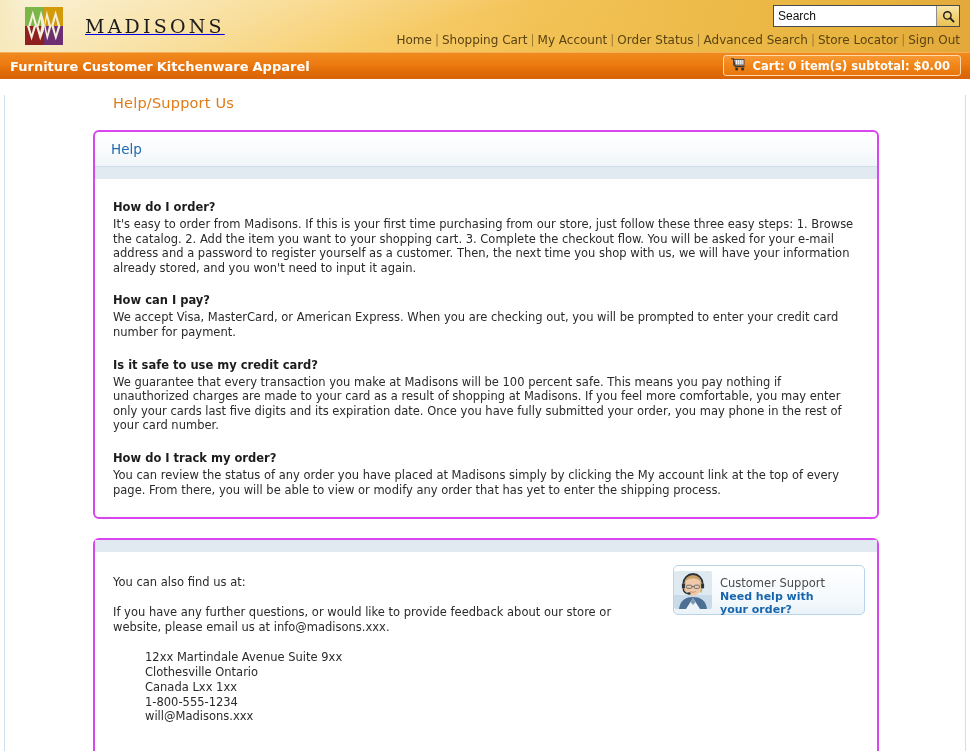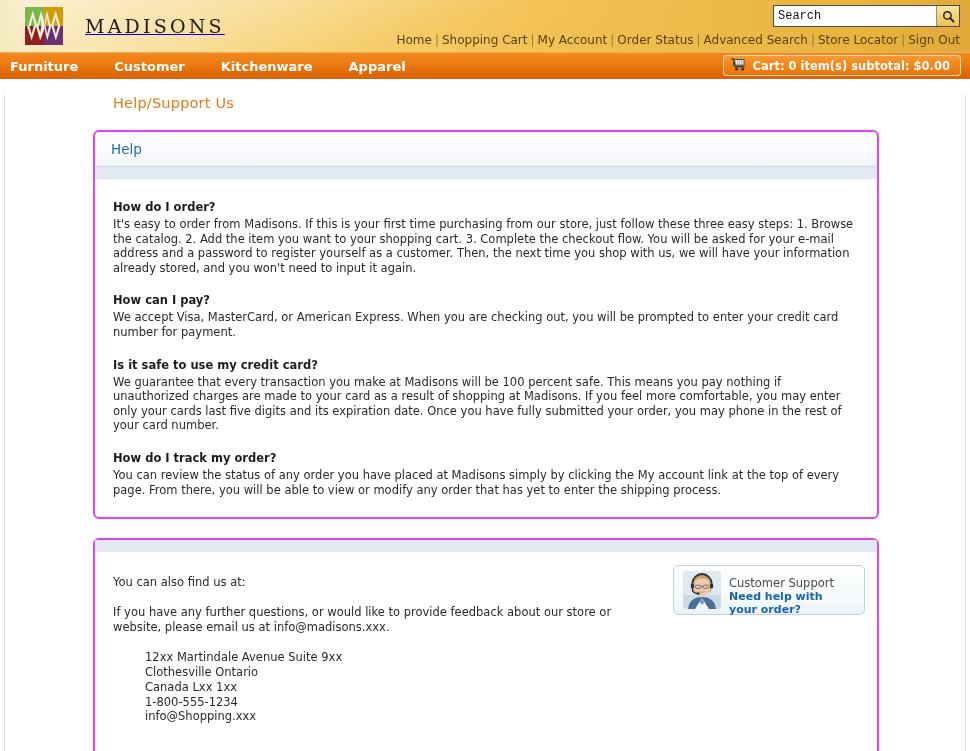--- a/index.html
+++ b/index.html
@@ -56,21 +56,21 @@
     position: absolute; right: 10px; top: 5px;
     display: flex;
     height: 22px;
     border: 1px solid #4c4c4c;
     background: #ffffff;
   }
   .search-input {
     width: 162px; height: 20px;
     border: none; outline: none;
     padding: 0 4px;
-    font-family: Liberation Mono, monospace;
+    font-family: Liberation Sans, sans-serif;
     font-size: 12px;
     color: #111;
     background: #ffffff;
   }
   .search-btn {
     width: 23px; height: 20px;
     border: none;
     border-left: 1px solid #8d8d8d;
     background: linear-gradient(180deg, #f8e7a8 0%, #f1d173 55%, #e9c158 100%);
     cursor: pointer;
@@ -95,21 +95,21 @@
   .nav-bar {
     position: relative;
     width: 970px;
     height: 27px;
     background: linear-gradient(180deg, #f08a1e 0%, #ec7b12 42%, #e06c07 70%, #d9630a 100%);
     border-top: 1px solid #f7b055;
   }
   .nav-items {
     position: absolute; left: 10px; top: 0;
     height: 26px;
-    display: flex; align-items: center; gap: 36px;
+    display: flex; align-items: center; gap: 4px;
   }
   .nav-items a {
     color: #ffffff;
     font-size: 13px;
     font-weight: bold;
     text-decoration: none;
     white-space: nowrap;
   }
   .cart-btn {
     position: absolute; right: 9px; top: 2px;
@@ -212,21 +212,21 @@
   }
   .support-card {
     position: absolute;
     right: 12px; top: 12px;
     width: 192px;
     height: 50px;
     border: 1px solid #b9d4e6;
     border-radius: 5px;
     background: linear-gradient(180deg, #ffffff 0%, #f4f9fc 70%, #eaf3f9 100%);
     display: flex; align-items: flex-start;
-    padding: 5px 9px;
+    padding: 5px 0;
     cursor: pointer;
   }
   .support-avatar {
     width: 38px; height: 38px;
     flex: none;
     border-radius: 2px;
     overflow: hidden;
     margin-right: 8px;
   }
   .support-avatar svg { display: block; }
@@ -366,21 +366,21 @@
     <div class="contact-body">
 
       <p class="contact-para">You can also find us at:</p>
       <p class="contact-para">If you have any further questions, or would like to provide feedback about our store or website, please email us at info@madisons.xxx.</p>
 
       <div class="contact-address">
         <div>12xx Martindale Avenue Suite 9xx</div>
         <div>Clothesville Ontario</div>
         <div>Canada Lxx 1xx</div>
         <div>1-800-555-1234</div>
-        <div>info@Shopping.xxx</div>
+        <div>will@Madisons.xxx</div>
       </div>
 
       <div class="support-card">
         <span class="support-avatar">
           <svg width="38" height="38" viewBox="0 0 38 38">
             <rect width="38" height="38" fill="#dfe9f0"></rect>
             <rect y="24" width="38" height="14" fill="#c9dbe8"></rect>
             <path d="M5 38 C6 29 12 26 19 26 C26 26 32 29 33 38 Z" fill="#4b6f95"></path>
             <path d="M12 38 L19 27 L26 38 Z" fill="#eef4f8"></path>
             <path d="M19 27 L21.5 31 L19 34 L16.5 31 Z" fill="#7f9ab5"></path>

